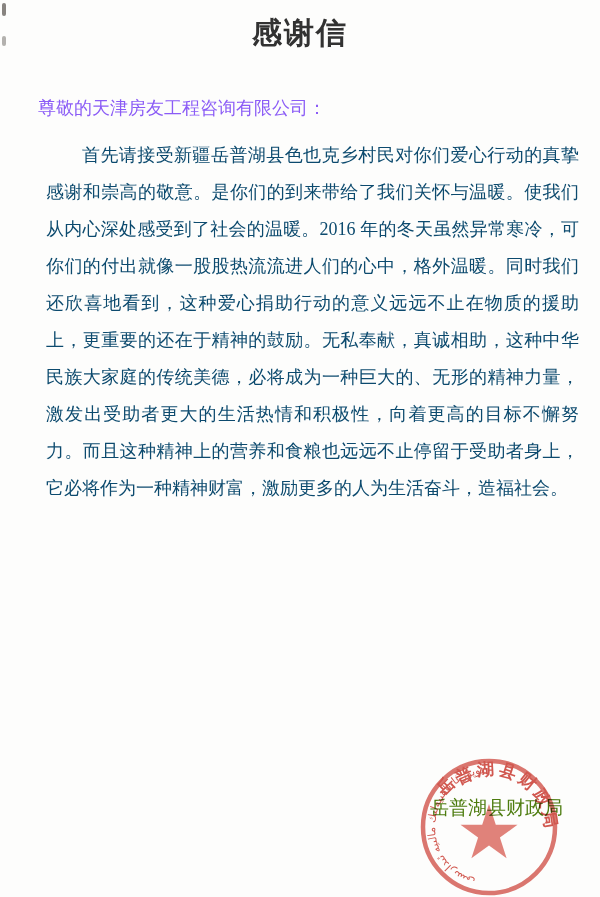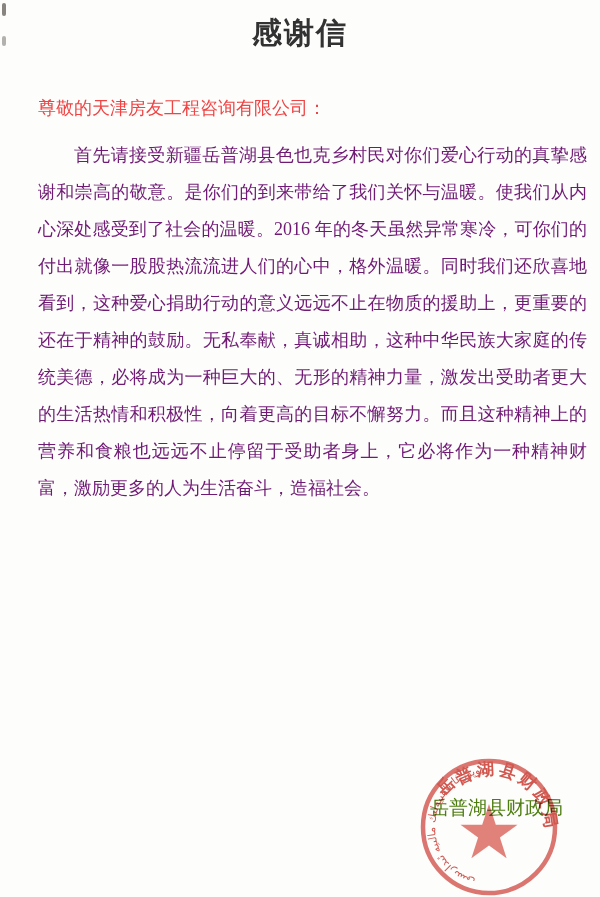--- a/index.html
+++ b/index.html
@@ -40,34 +40,34 @@
     padding-top: 13px;
     text-align: center;
     font-size: 30px;
     letter-spacing: 2px;
     color: #323232;
     font-weight: 600;
   }
   .salutation {
     margin: 42px 25px 0 38px;
     font-size: 18px;
-    color: #ef4444;
+    color: #8b5cf6;
   }
   .body-text {
     margin: 0;
     padding: 0;
   }
   .body-text p {
-    margin: 0;
+    margin: 8px;
     padding: 0 13px 0 38px;
     font-size: 18px;
     line-height: 37px;
     text-align: justify;
     text-indent: 2em;
-    color: #701a75;
+    color: #0c4a6e;
   }
   .body-text p.para-1 {
     margin-top: 17px;
   }
   .body-text p.para-2 {
     margin-top: 12px;
   }
   .sign-block {
     position: absolute;
     top: 786px;

